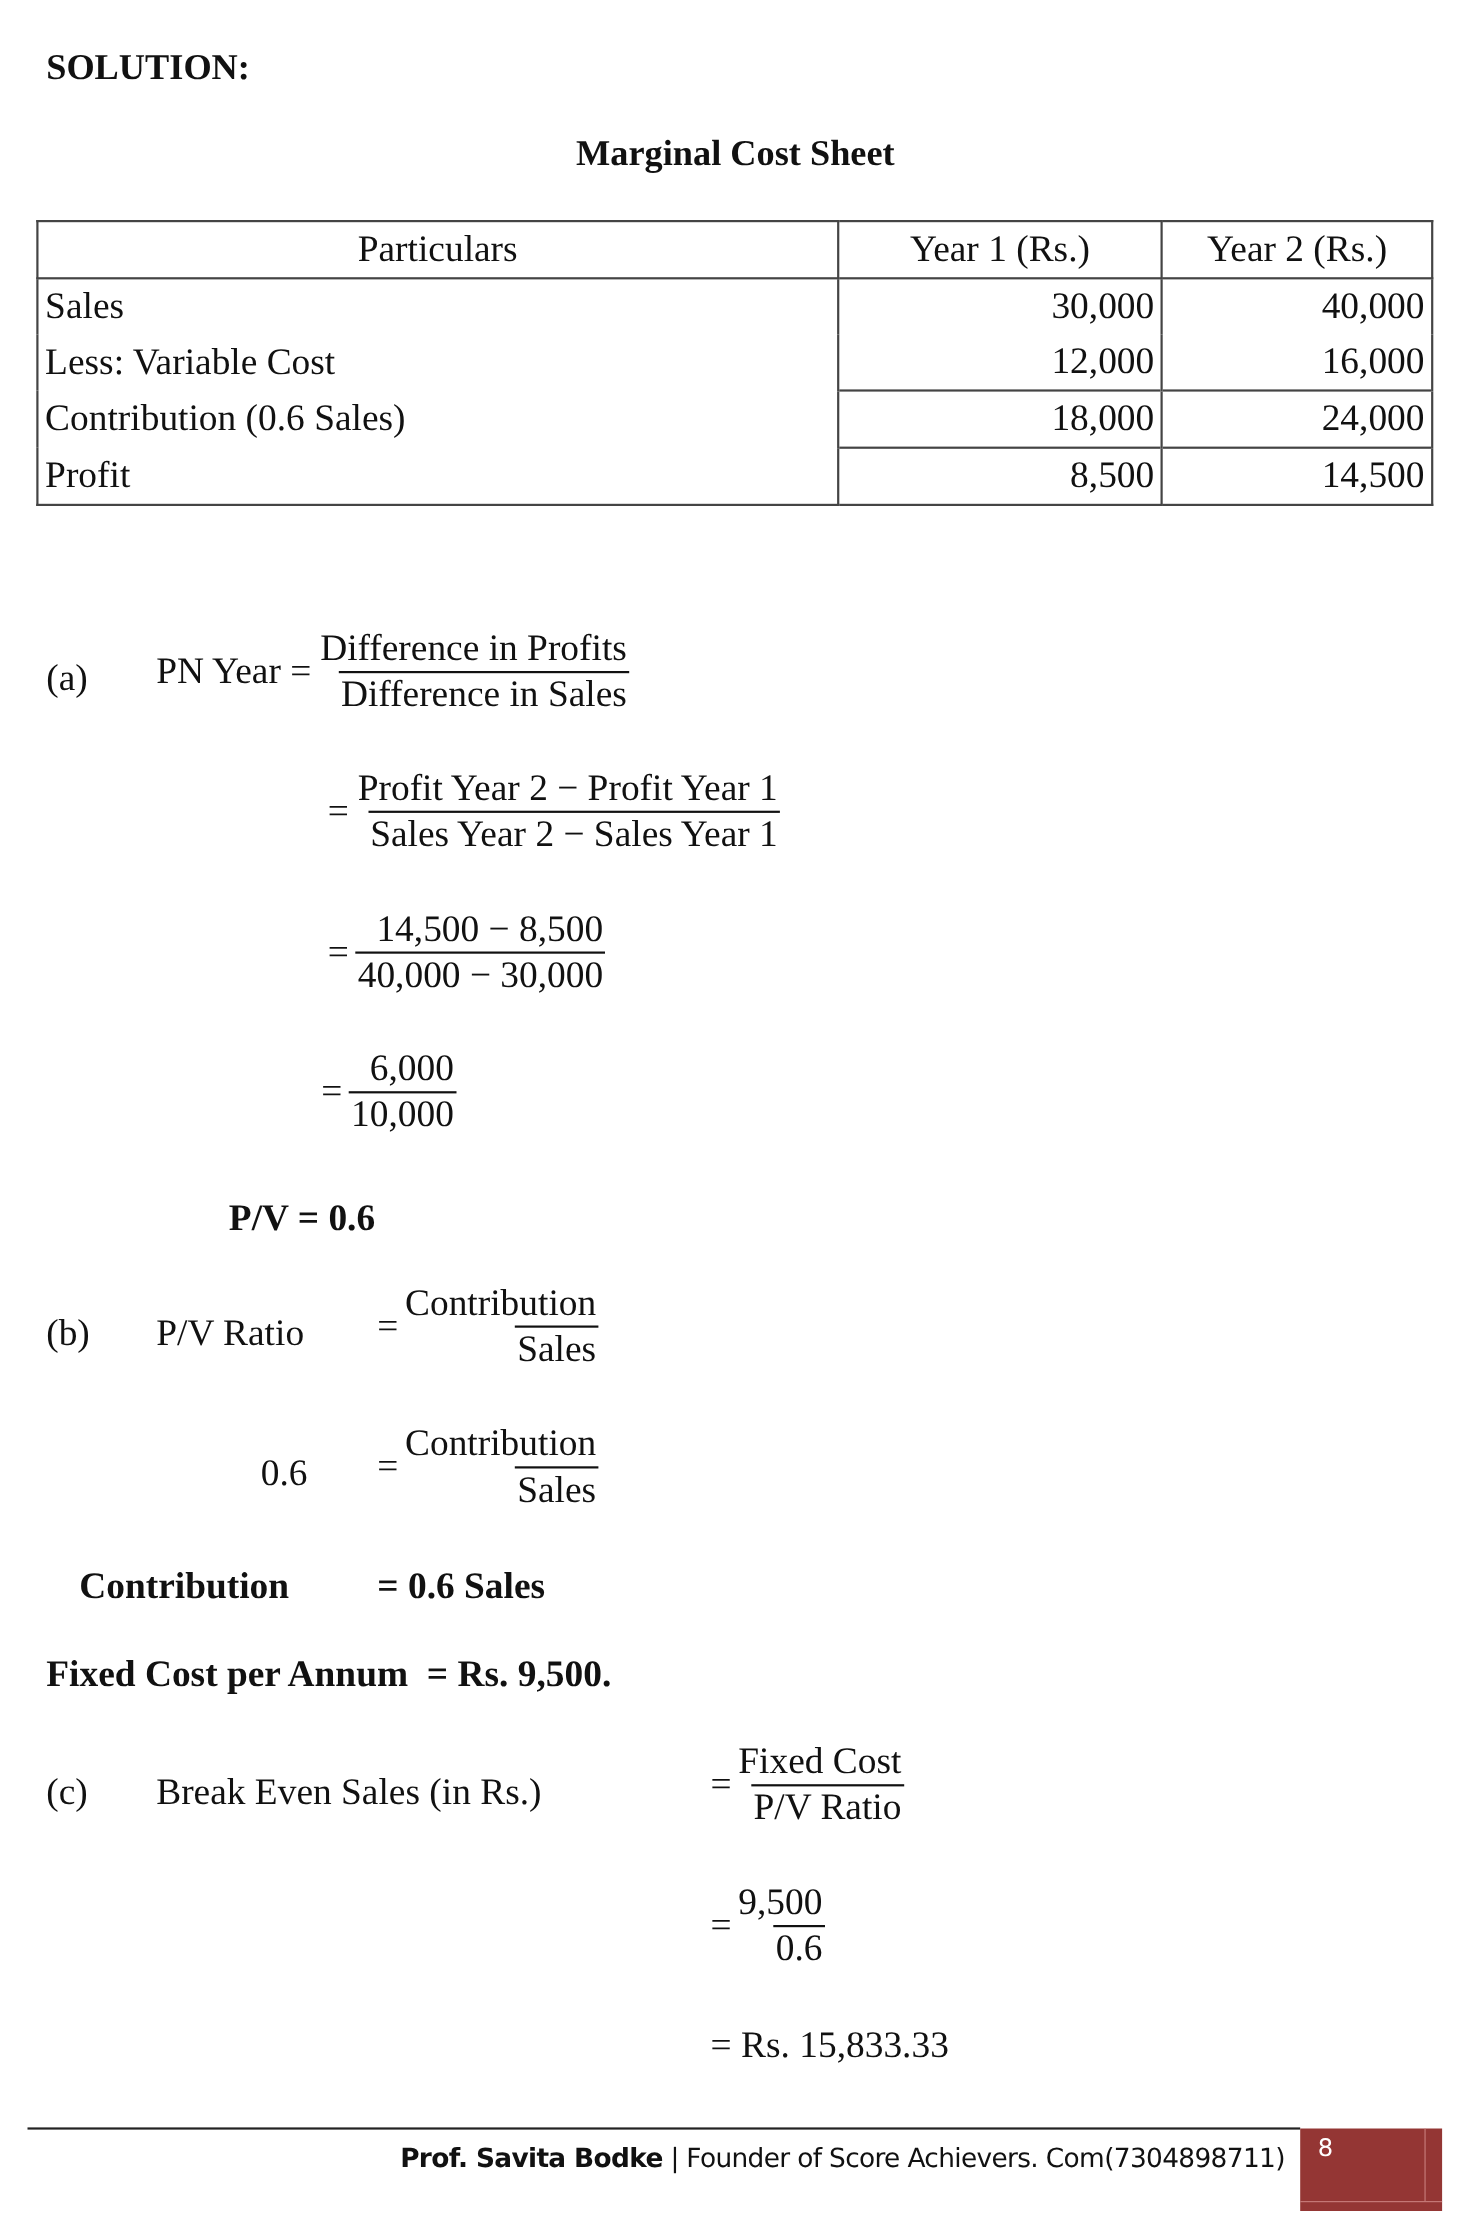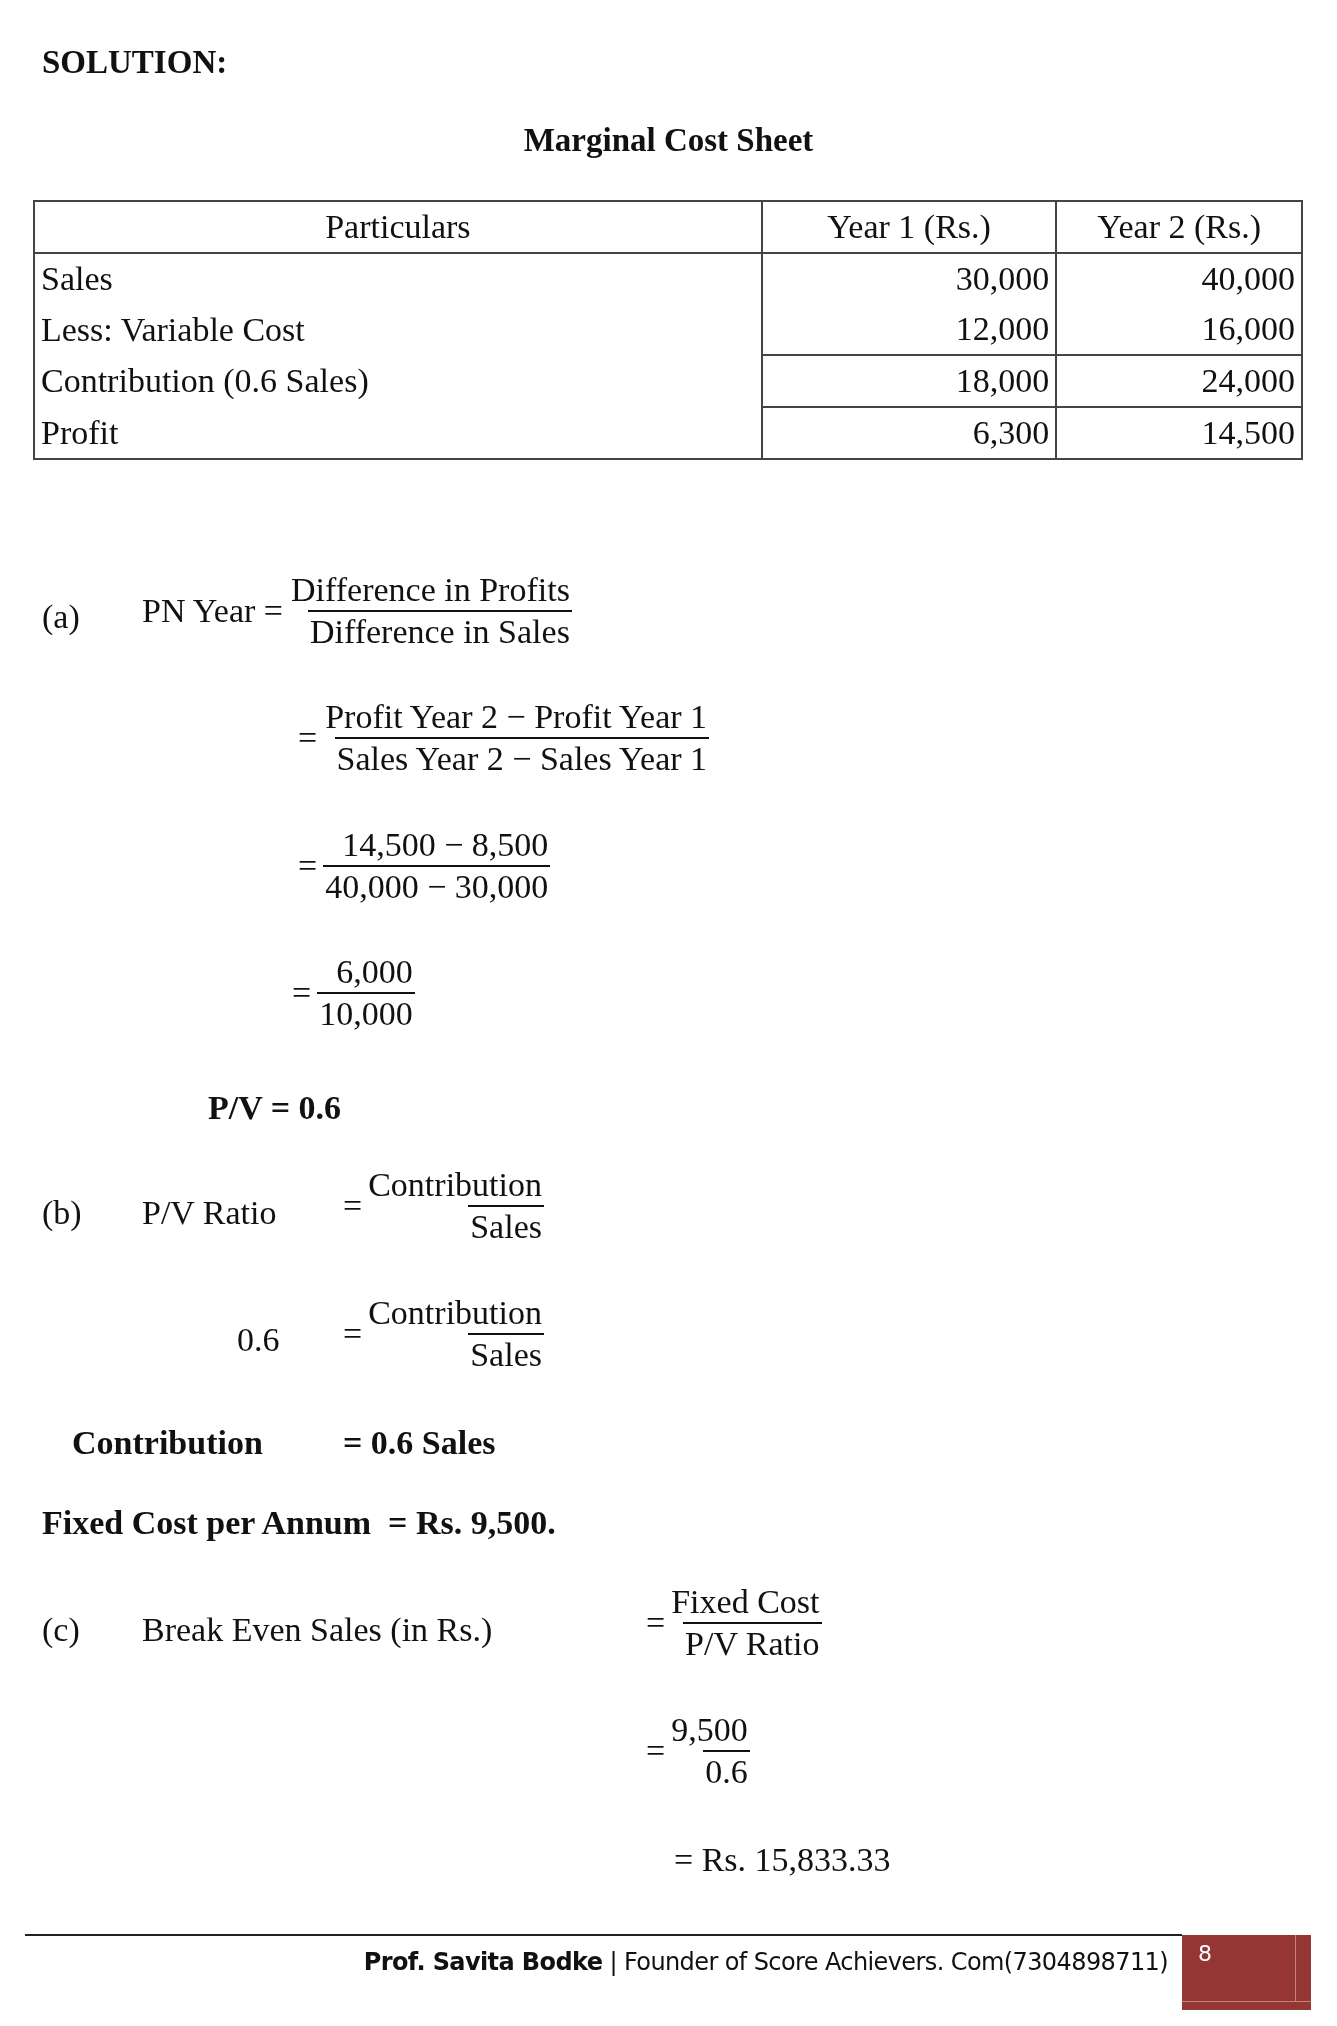--- a/index.html
+++ b/index.html
@@ -78,21 +78,21 @@
       <td class="num">12,000</td>
       <td class="num">16,000</td>
     </tr>
     <tr class="sep">
       <td>Contribution (0.6 Sales)</td>
       <td class="num">18,000</td>
       <td class="num">24,000</td>
     </tr>
     <tr class="sep last">
       <td>Profit</td>
-      <td class="num">6,300</td>
+      <td class="num">8,500</td>
       <td class="num">14,500</td>
     </tr>
   </tbody>
 </table>
 
 <div class="abs t" style="left:42px; top:597px;">(a)</div>
 <div class="abs t row" style="left:142px; top:570px;">
   <span style="margin-right:6px;">PN Year =</span>
   <span class="frac">
     <span class="num-part">Difference in Profits</span>
@@ -152,21 +152,21 @@
     <span class="den-part">P/V Ratio</span>
   </span>
 </div>
 <div class="abs t row" style="left:646px; top:1710px;">
   <span style="margin-right:4px;">=</span>
   <span class="frac">
     <span class="num-part">9,500</span>
     <span class="den-part">0.6</span>
   </span>
 </div>
-<div class="abs t" style="left:674px; top:1840px;">= Rs. 15,833.33</div>
+<div class="abs t" style="left:646px; top:1840px;">= Rs. 15,833.33</div>
 
 <div id="footer-rule"></div>
 <div id="footer-text"><span class="author">Prof. Savita Bodke</span><span style="white-space:pre;"> | </span><span>Founder of Score Achievers. Com(7304898711)</span></div>
 <div id="page-box" style="background: rgb(148, 54, 52);">
   <div class="inner-v"></div>
   <div class="inner-h"></div>
   <div id="page-number">8</div>
 </div>
 
 </body></html>

